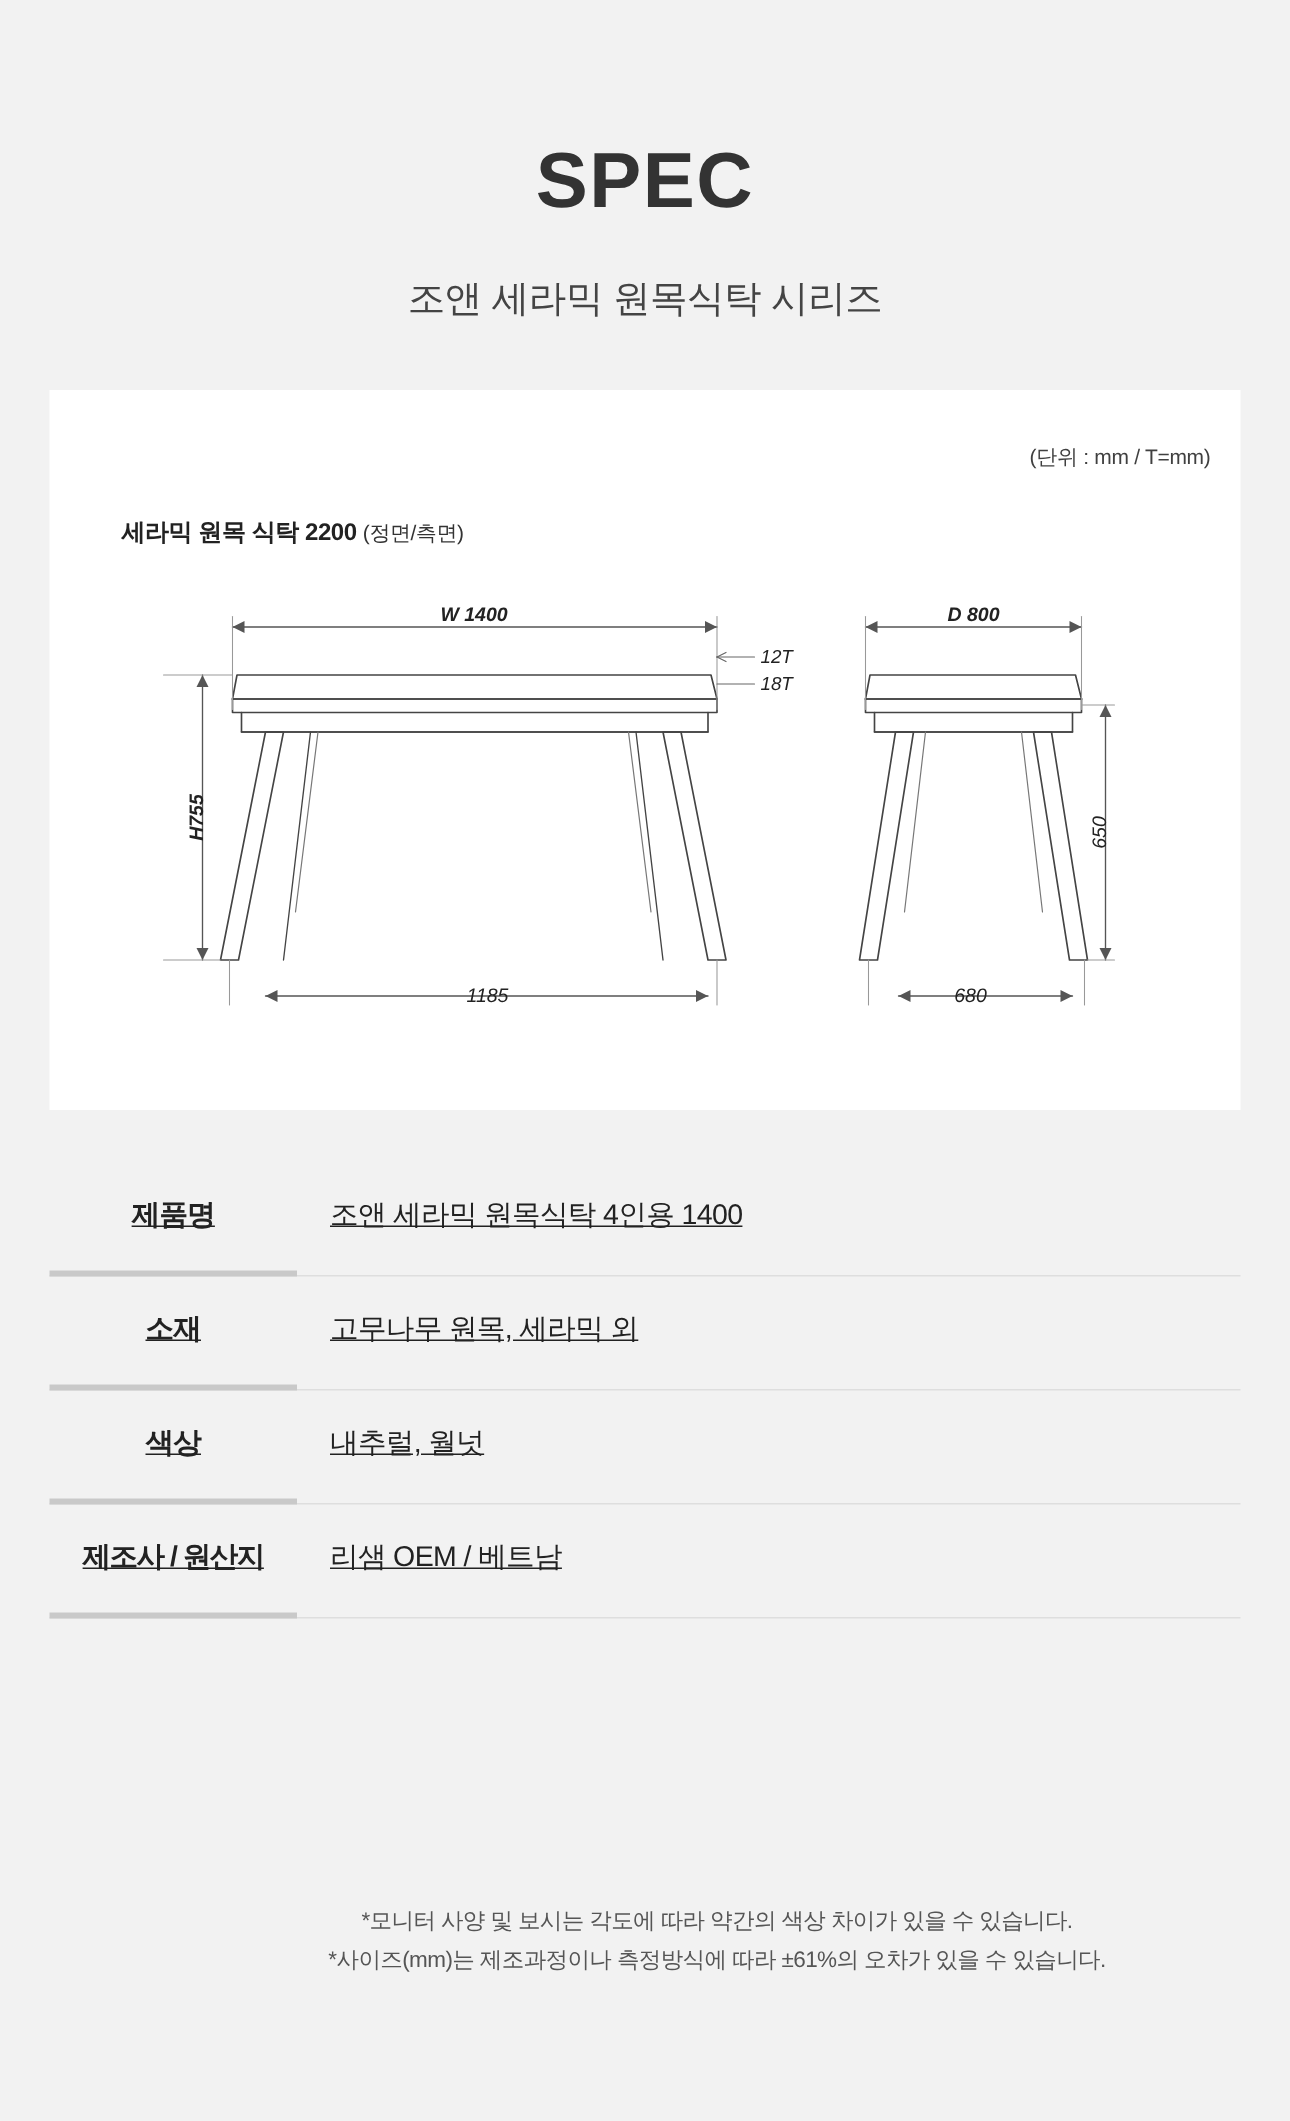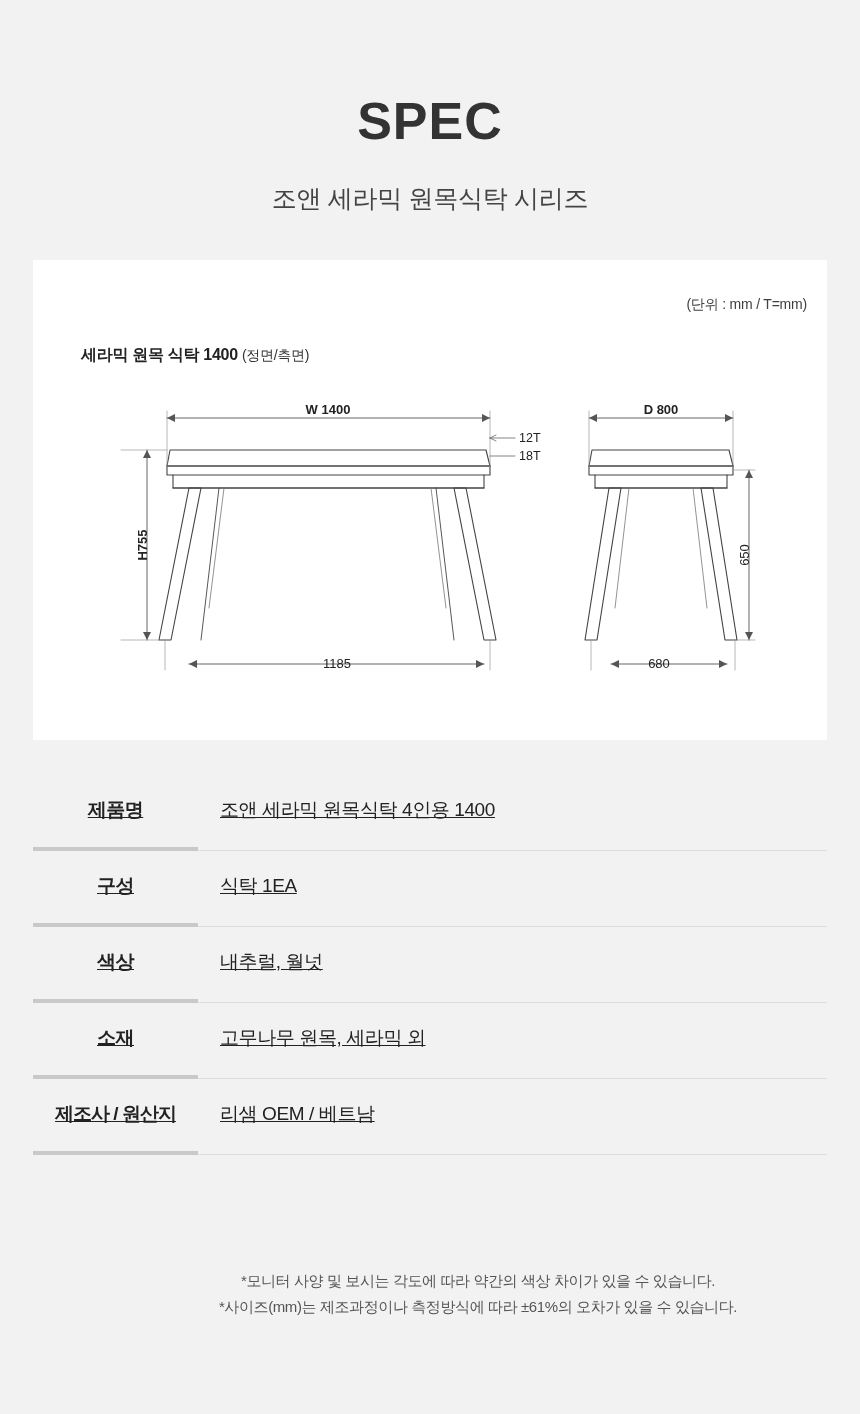--- a/index.html
+++ b/index.html
@@ -68,24 +68,25 @@
     top: 85px;
     font-size: 16px;
     color: #222;
     letter-spacing: -0.3px;
   }
   .drawing-caption b { font-weight: bold; }
   .drawing-caption .sub { font-size: 14px; color: #333; font-weight: normal; }
 
   .svg-wrap {
     position: absolute;
-    left: 16px;
+    left: 4px;
     top: 118px;
     width: 794px;
     height: 320px;
+    font-style: italic;
   }
 
   
   .spec-table {
     position: absolute;
     left: 33px;
     top: 775px;
     width: 794px;
   }
   .spec-row {
@@ -157,21 +158,21 @@
 <div class="page">
 
   <div class="spec-title">SPEC</div>
   <div class="spec-subtitle">조앤 세라믹 원목식탁 시리즈</div>
 
   <div class="drawing-panel">
 
     <div class="unit-note">(단위 : mm / T=mm)</div>
 
     <div class="drawing-caption">
-      <b>세라믹 원목 식탁 1400</b>
+      <b>세라믹 원목 식탁 2200</b>
       <span class="sub">(정면/측면)</span>
     </div>
 
     <div class="svg-wrap">
       <svg width="794" height="320" viewBox="0 0 794 320" xmlns="http://www.w3.org/2000/svg">
         <g fill="none" stroke="#444" stroke-width="1.1" stroke-linejoin="round" stroke-linecap="round">
 
           <path d="M118 88 L121 72 L437 72 L441 88 Z"></path>
           <line x1="118" y1="88" x2="441" y2="88"></line>
 
@@ -270,47 +271,39 @@
 
     <div class="spec-row">
       <div class="spec-label">제품명</div>
       <div class="spec-value">
         <span>조앤 세라믹 원목식탁 4인용 1400</span>
       </div>
       <div class="row-rule"></div>
       <div class="row-rule-dark"></div>
     </div>
 
+
     <div class="spec-row">
-      <div class="spec-label">구성</div>
+      <div class="spec-label">소재</div>
       <div class="spec-value">
-        <span>식탁 1EA</span>
+        <span>고무나무 원목, 세라믹 외</span>
       </div>
       <div class="row-rule"></div>
       <div class="row-rule-dark"></div>
     </div>
 
     <div class="spec-row">
       <div class="spec-label">색상</div>
       <div class="spec-value">
         <span>내추럴, 월넛</span>
       </div>
       <div class="row-rule"></div>
       <div class="row-rule-dark"></div>
     </div>
 
-    <div class="spec-row">
-      <div class="spec-label">소재</div>
-      <div class="spec-value">
-        <span>고무나무 원목, 세라믹 외</span>
-      </div>
-      <div class="row-rule"></div>
-      <div class="row-rule-dark"></div>
-    </div>
-
 
     <div class="spec-row wide-label">
       <div class="spec-label">제조사 / 원산지</div>
       <div class="spec-value">
         <span>리샘 OEM / 베트남</span>
       </div>
       <div class="row-rule"></div>
       <div class="row-rule-dark"></div>
     </div>
 

